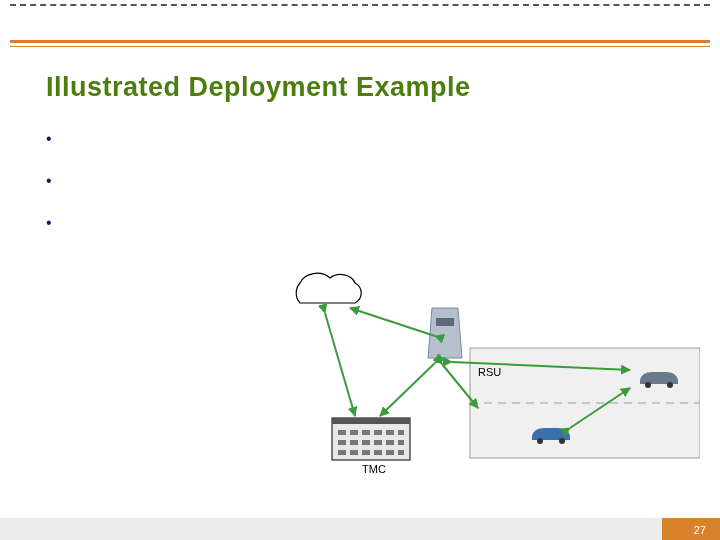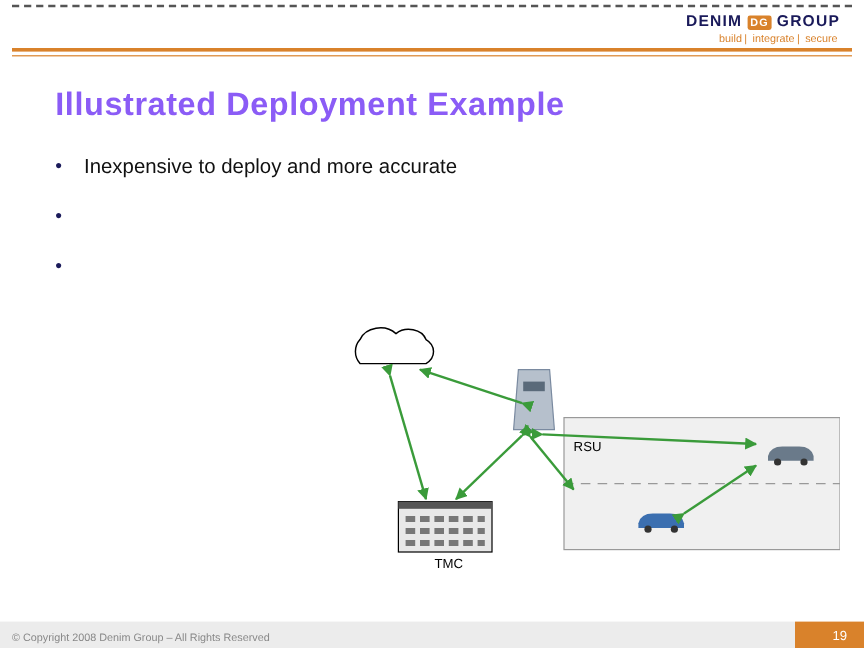--- a/index.html
+++ b/index.html
@@ -11,21 +11,21 @@
   .hdr-dash { position: absolute; top: 4px; left: 10px; right: 10px; border-top: 2px dashed #555; }
   .hdr-brand { position: absolute; top: 10px; right: 20px; text-align: right; }
   .brand-name { font-size: 13px; font-weight: 700; letter-spacing: 1px; color: #1a1a5a; }
   .brand-name .dg { display:inline-block; background:#d9822b; color:#fff; font-size:9px; padding:1px 2px; border-radius:2px; vertical-align:middle; }
   .brand-tag { font-size: 9px; color: #d9822b; margin-top: 2px; }
   .brand-tag span { padding: 0 2px; }
   .hdr-line-thick { position:absolute; top: 40px; left: 10px; right: 10px; border-top: 3px solid #d9822b; }
   .hdr-line-thin  { position:absolute; top: 46px; left: 10px; right: 10px; border-top: 1px solid #d9822b; }
 
   
-  .title { position:absolute; top: 72px; left: 46px; font-size: 27px; font-weight: 900; color: #8b5cf6; letter-spacing: 0.5px; font-family: Arial Black, Arial, sans-serif; text-align: center; }
+  .title { position:absolute; top: 72px; left: 46px; font-size: 27px; font-weight: 900; color: #4d7c0f; letter-spacing: 0.5px; font-family: Arial Black, Arial, sans-serif; text-align: center; }
 
   
   .bullets { position:absolute; top: 128px; left: 46px; right: 40px; }
   .bullet-row { display:flex; align-items:flex-start; margin-bottom: 20px; }
   .bullet-dot { width: 10px; color:#1a1a5a; font-size: 16px; line-height: 22px; margin-right: 14px; }
   .bullet-txt { font-size: 17px; color:#111; line-height: 22px; }
 
   
   .diag { position:absolute; top: 268px; left: 270px; width: 430px; height: 230px; }
   .diag svg { width:100%; height:100%; }
@@ -36,42 +36,29 @@
   .ftr-copy { position:absolute; left:10px; bottom:4px; font-size:9px; color:#888; }
   .ftr-num { position:absolute; right:14px; bottom:4px; font-size:11px; color:#fff; }
 </style>
 </head>
 <body>
 
 <div class="slide">
 
   <div class="hdr">
     <div class="hdr-dash"></div>
-    <div class="hdr-brand">
-      <div class="brand-name">
-        <span>DENIM</span>
-        <span class="dg">DG</span>
-        <span>GROUP</span>
-      </div>
-      <div class="brand-tag">
-        <span>build</span>|
-        <span>integrate</span>|
-        <span>secure</span>
-      </div>
-    </div>
     <div class="hdr-line-thick"></div>
     <div class="hdr-line-thin"></div>
   </div>
 
   <div class="title">Illustrated Deployment Example</div>
 
   <div class="bullets">
     <div class="bullet-row">
       <div class="bullet-dot">•</div>
-      <div class="bullet-txt">Inexpensive to deploy and more accurate</div>
     </div>
     <div class="bullet-row">
       <div class="bullet-dot">•</div>
     </div>
     <div class="bullet-row">
       <div class="bullet-dot">•</div>
     </div>
   </div>
 
   <div class="diag">
@@ -135,17 +122,16 @@
       <line x1="172" y1="96" x2="208" y2="140" stroke="#3a9b3a" stroke-width="2" marker-end="url(#ah)" marker-start="url(#ah)"></line>
       <line x1="182" y1="94" x2="360" y2="102" stroke="#3a9b3a" stroke-width="2" marker-end="url(#ah)" marker-start="url(#ah)"></line>
       <line x1="165" y1="68" x2="80" y2="40" stroke="#3a9b3a" stroke-width="2" marker-end="url(#ah)" marker-start="url(#ah)"></line>
       <line x1="165" y1="95" x2="110" y2="148" stroke="#3a9b3a" stroke-width="2" marker-end="url(#ah)" marker-start="url(#ah)"></line>
       <line x1="55" y1="45" x2="85" y2="148" stroke="#3a9b3a" stroke-width="2" marker-end="url(#ah)" marker-start="url(#ah)"></line>
       <line x1="300" y1="160" x2="360" y2="120" stroke="#3a9b3a" stroke-width="2" marker-end="url(#ah)" marker-start="url(#ah)"></line>
     </svg>
   </div>
 
   <div class="ftr">
-    <div class="ftr-copy">© Copyright 2008 Denim Group – All Rights Reserved</div>
-    <div class="ftr-num">19</div>
+    <div class="ftr-num">27</div>
   </div>
 
 </div>
 
 </body></html>

